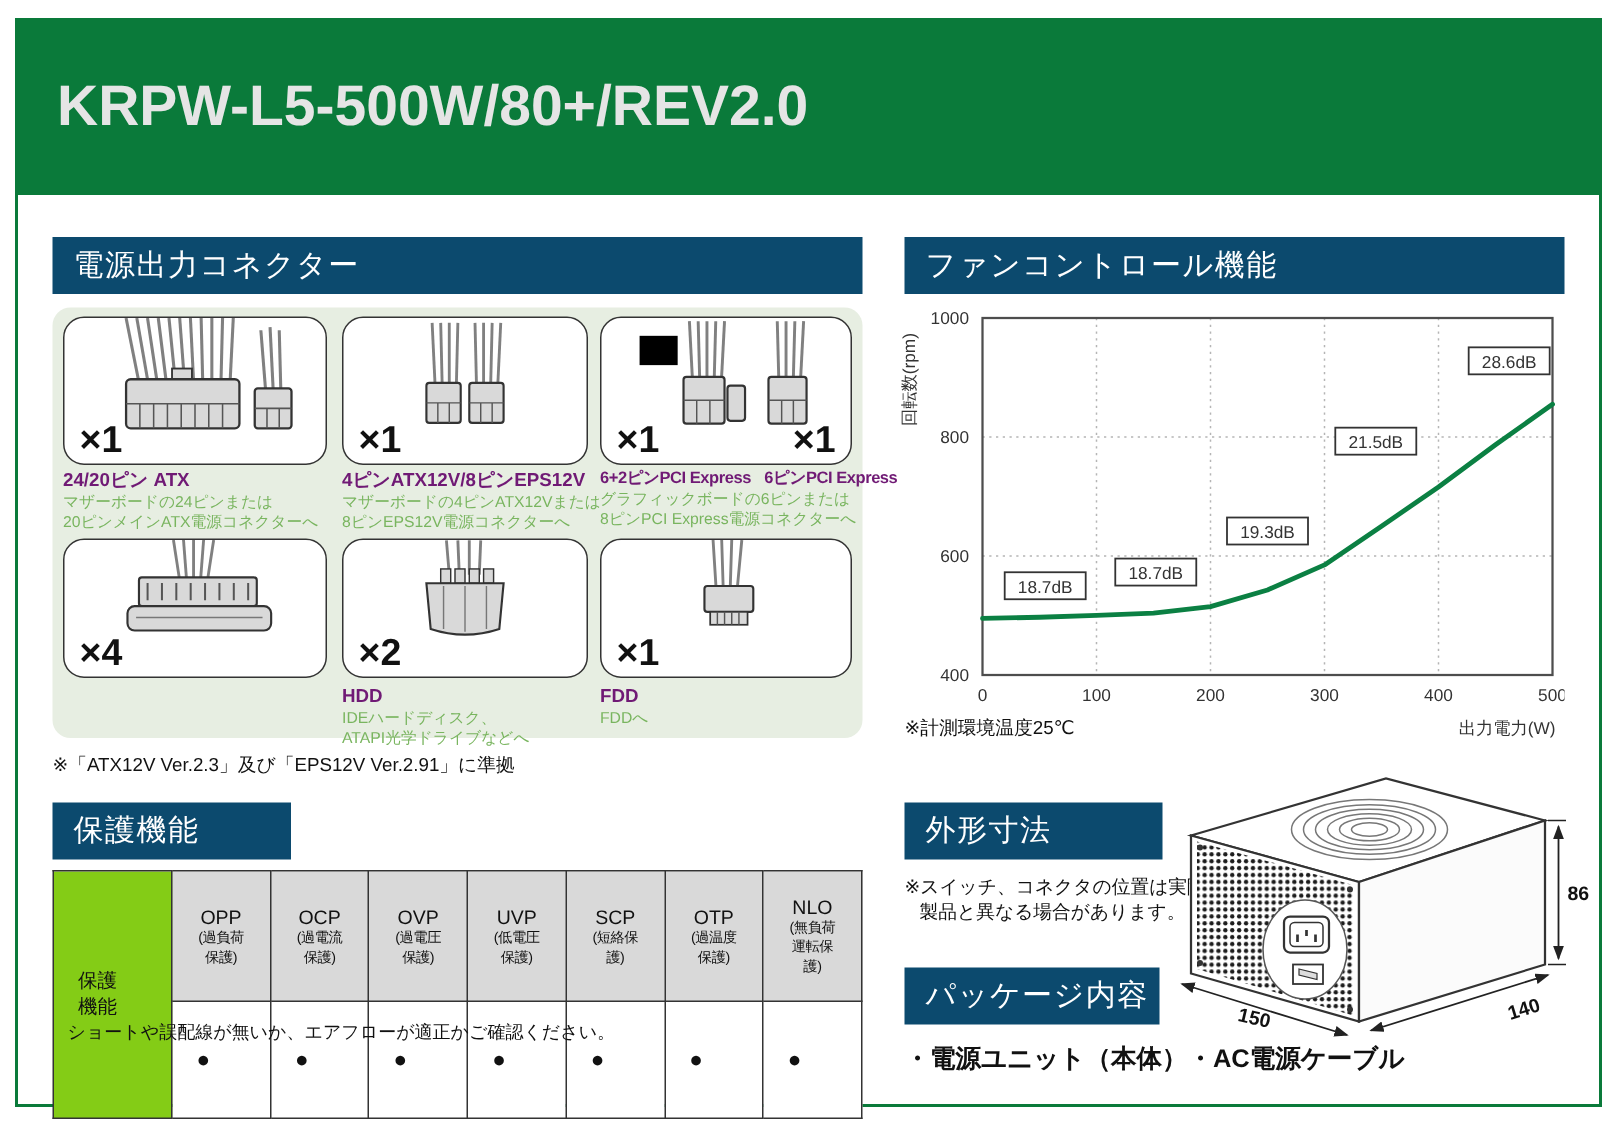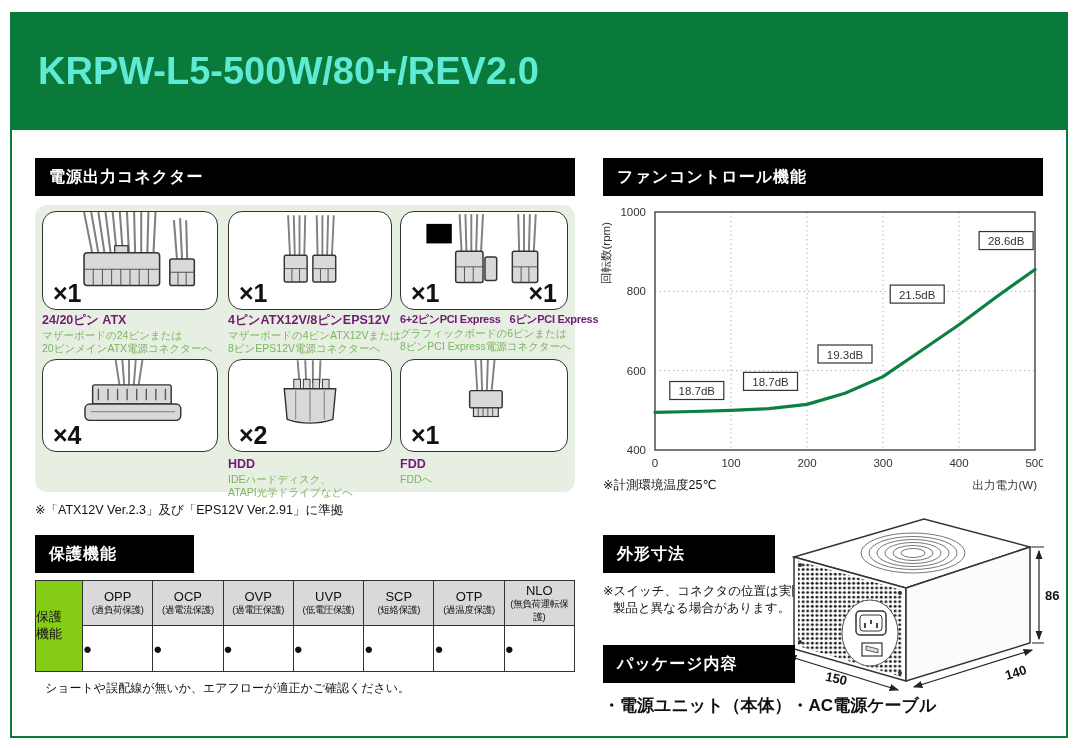--- a/index.html
+++ b/index.html
@@ -2,37 +2,37 @@
 <html><head>
 <meta charset="utf-8">
 <style>
   html,body{margin:0;padding:0;background:#fff;}
   #page{position:relative;width:1080px;height:748px;background:#fff;overflow:hidden;
         font-family:"Liberation Sans","DejaVu Sans",sans-serif;color:#111;}
   .abs{position:absolute;}
   .frame{position:absolute;left:10px;top:12px;width:1058px;height:726px;
          border:2px solid #0a7a3a;box-sizing:border-box;}
   .banner{position:absolute;left:12px;top:12px;width:1056px;height:118px;background:#0a7a3a;}
-  .banner h1{margin:0;padding:38px 0 0 26px;font-size:38px;font-weight:bold;color:#5eead4;letter-spacing:0;}
-  .ghead{position:absolute;background:#000000;color:#fff;font-weight:bold;font-size:16px;
+  .banner h1{margin:0;padding:38px 0 0 26px;font-size:38px;font-weight:bold;color:#e5e5e5;letter-spacing:0;}
+  .ghead{position:absolute;background:#0c4a6e;color:#fff;font-weight:normal;font-size:20px;
          line-height:38px;height:38px;padding-left:14px;box-sizing:border-box;letter-spacing:1px;}
   .panel{position:absolute;left:35px;top:205px;width:540px;height:287px;background:#e7eee2;border-radius:12px;}
   .card{position:absolute;background:#fff;border:1.6px solid #333;border-radius:14px;box-sizing:border-box;}
   .card svg{position:absolute;left:0;top:0;width:100%;height:100%;}
   .qty{position:absolute;left:10px;bottom:1px;font-size:25px;font-weight:bold;color:#111;}
   .qty-r{left:auto;right:10px;}
   .clabel{position:absolute;line-height:1.25;}
   .cname{font-size:12.5px;font-weight:bold;color:#701a75;white-space:nowrap;}
   .cname2{font-size:11px;letter-spacing:-0.3px;}
   .cname2 span{margin-right:9px;}
   .cdesc{font-size:10.5px;color:#79b55f;white-space:nowrap;}
   .note{position:absolute;font-size:12.5px;color:#111;}
   .note .cont{margin-left:10px;}
   table.prot{position:absolute;left:35px;top:580px;width:540px;border-collapse:collapse;table-layout:fixed;}
-  table.prot td,table.prot th{border:1.5px solid #333;vertical-align:middle;padding:0;}
+  table.prot td,table.prot th{border:1.5px solid #333;vertical-align:middle;padding:16px;}
   table.prot .rowlabel{width:46px;background:#84cc16;font-size:13px;font-weight:normal;line-height:1.3;}
   table.prot th{background:#d9d9d9;height:44px;font-weight:normal;}
   table.prot .abbr{font-size:13px;}
   table.prot .full{font-size:9.5px;letter-spacing:-0.3px;}
   table.prot td.dot{height:45px;background:#fff;font-size:15px;}
   .grid{stroke:#b5b5b5;stroke-width:1;stroke-dasharray:1.5 3;}
   .plotborder{fill:none;stroke:#4d4d4d;stroke-width:1.5;}
   .tick{font-size:11.5px;fill:#333;font-family:"Liberation Sans","DejaVu Sans",sans-serif;}
   .curve{fill:none;stroke:#0b8043;stroke-width:3.2;stroke-linejoin:round;stroke-linecap:round;}
   .annbox{fill:#fff;stroke:#333;stroke-width:1.2;}
@@ -340,15 +340,15 @@
       <circle cx="122" cy="170" r="2" fill="#333"></circle>
     <path d="M254,44h12 M254,140h12" stroke="#222" stroke-width="1" fill="none"></path>
     <line x1="261" y1="48" x2="261" y2="136" stroke="#222" stroke-width="1.2" marker-start="url(#arrS)" marker-end="url(#arrE)"></line>
     <text x="267" y="97" class="dimtext">86</text>
     <line x1="136" y1="184" x2="254" y2="147" stroke="#222" stroke-width="1.2" marker-start="url(#arrS)" marker-end="url(#arrE)"></line>
     <text x="238" y="174" class="dimtext" text-anchor="middle" transform="rotate(-17 238 170)">140</text>
     <line x1="10" y1="153" x2="120" y2="187" stroke="#222" stroke-width="1.2" marker-start="url(#arrS)" marker-end="url(#arrE)"></line>
     <text x="58" y="180" class="dimtext" text-anchor="middle" transform="rotate(13 58 177)">150</text>
   </svg>
 
-  <div class="ghead" style="left:603px;top:645px;width:192px;">パッケージ内容</div>
+  <div class="ghead" style="left:603px;top:645px;width:170px;">パッケージ内容</div>
   <div class="pkg-contents">・電源ユニット（本体）・AC電源ケーブル</div>
 </div>
 
 </body></html>

